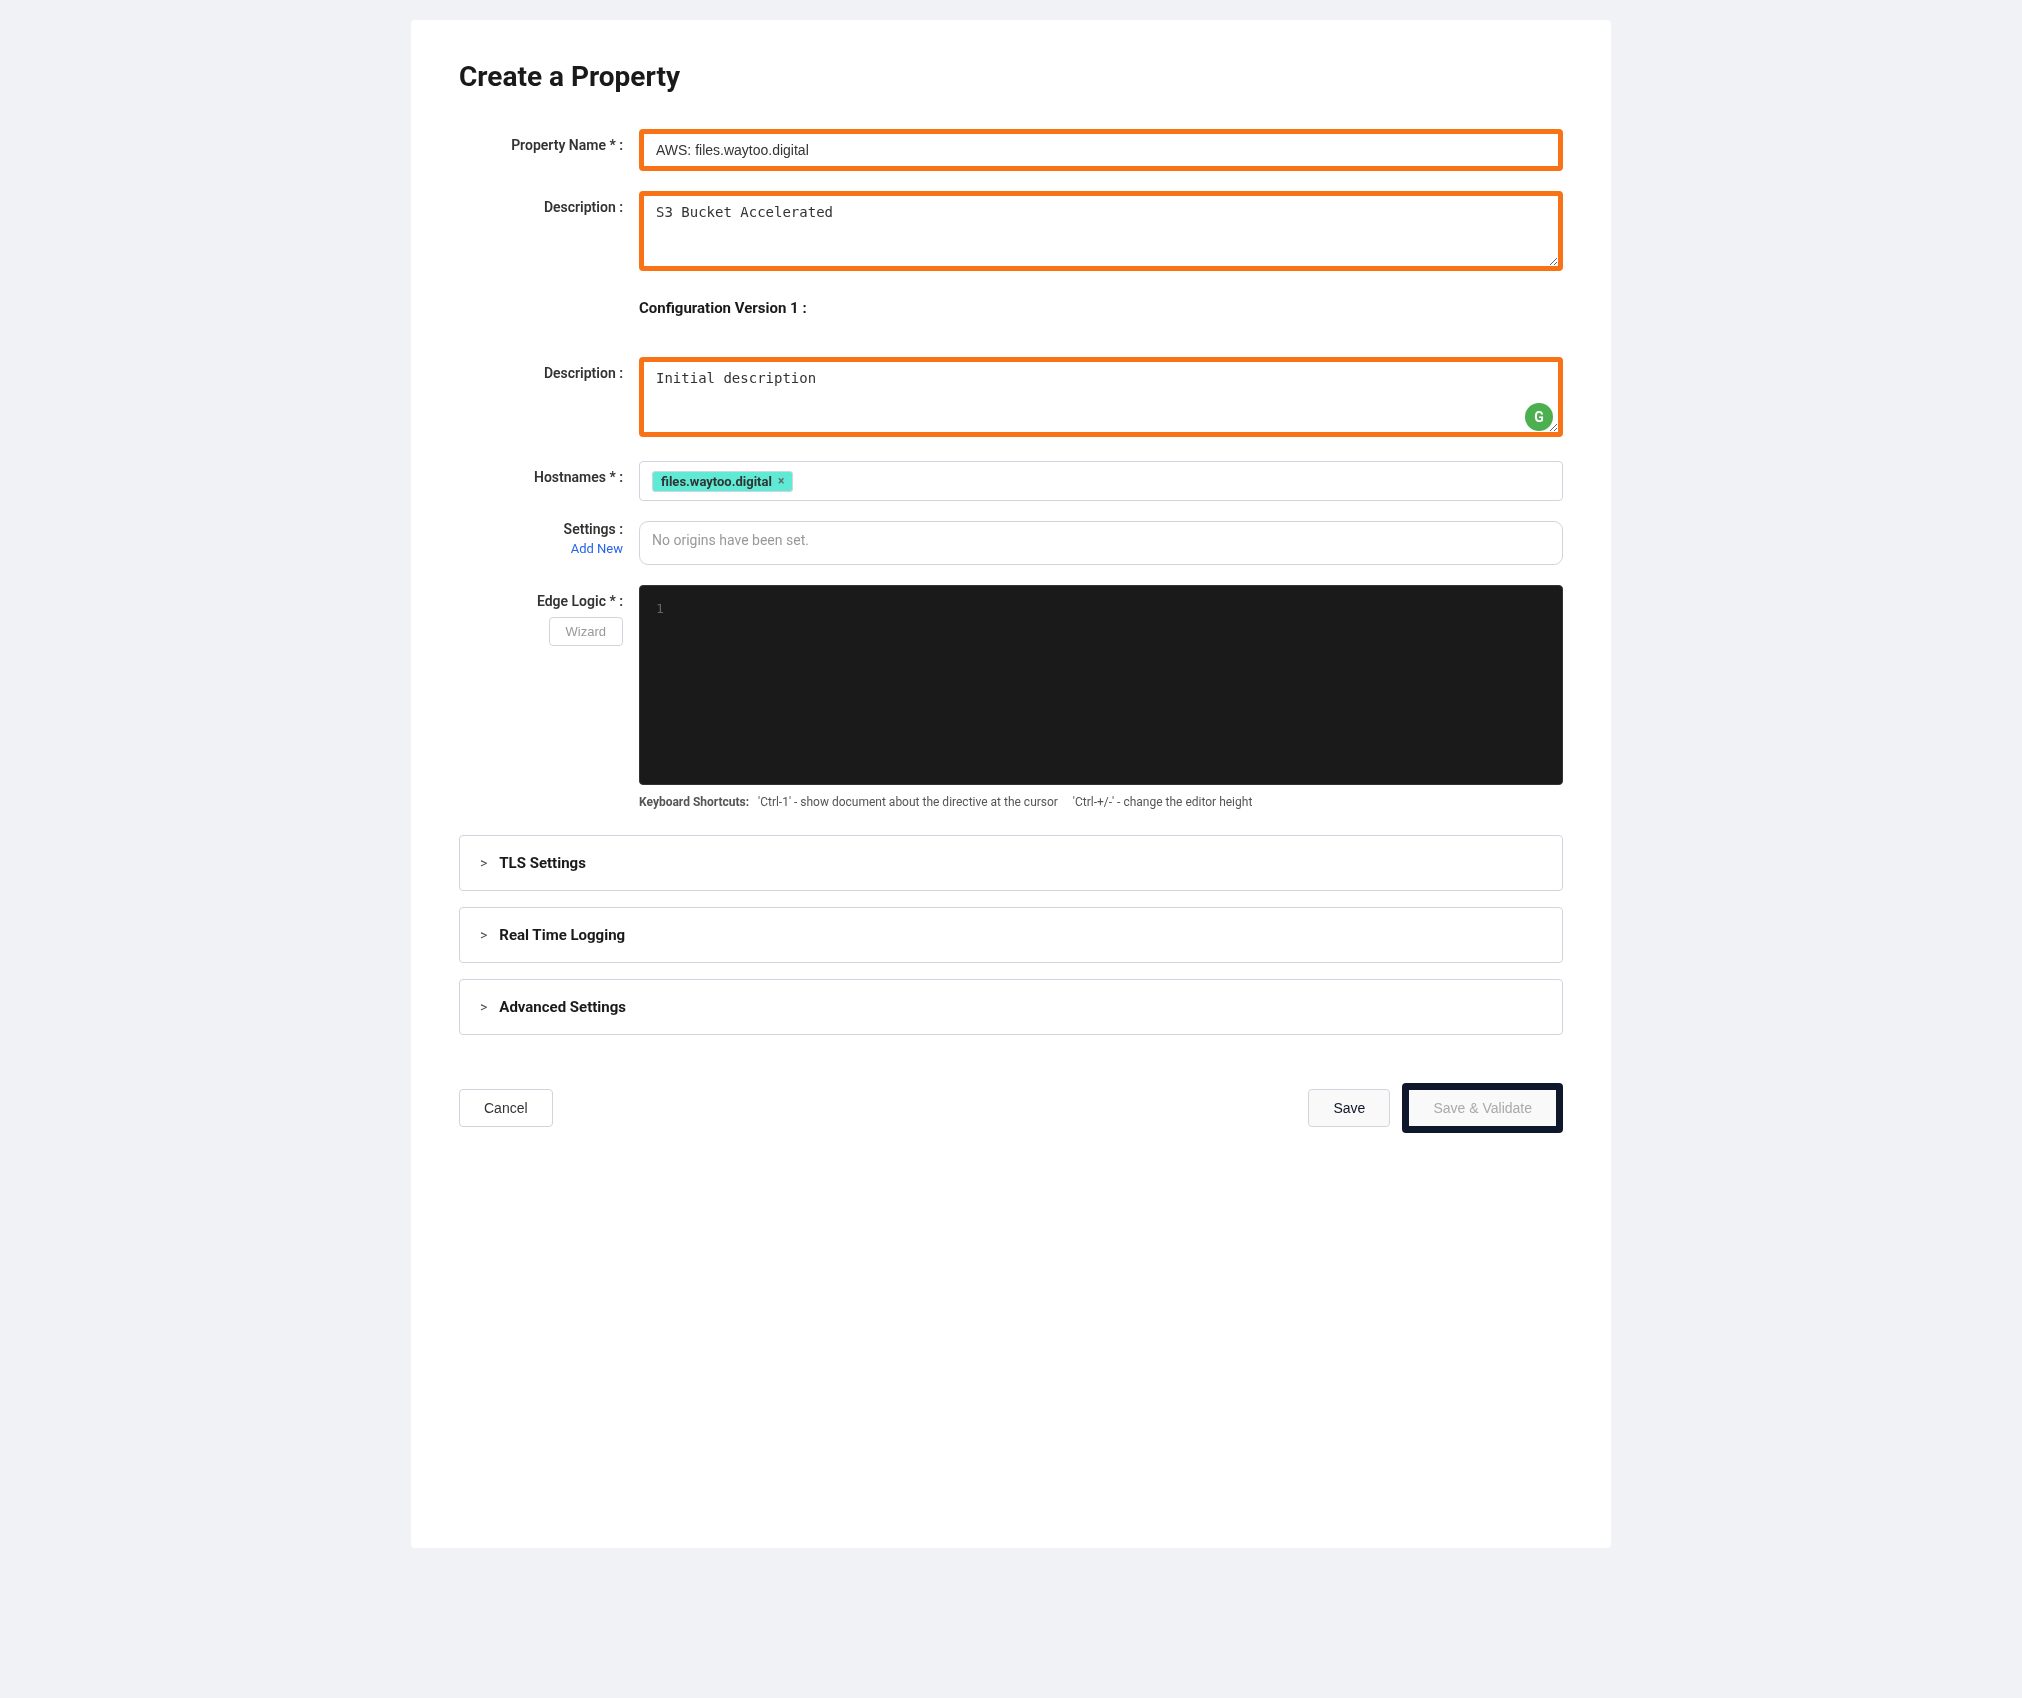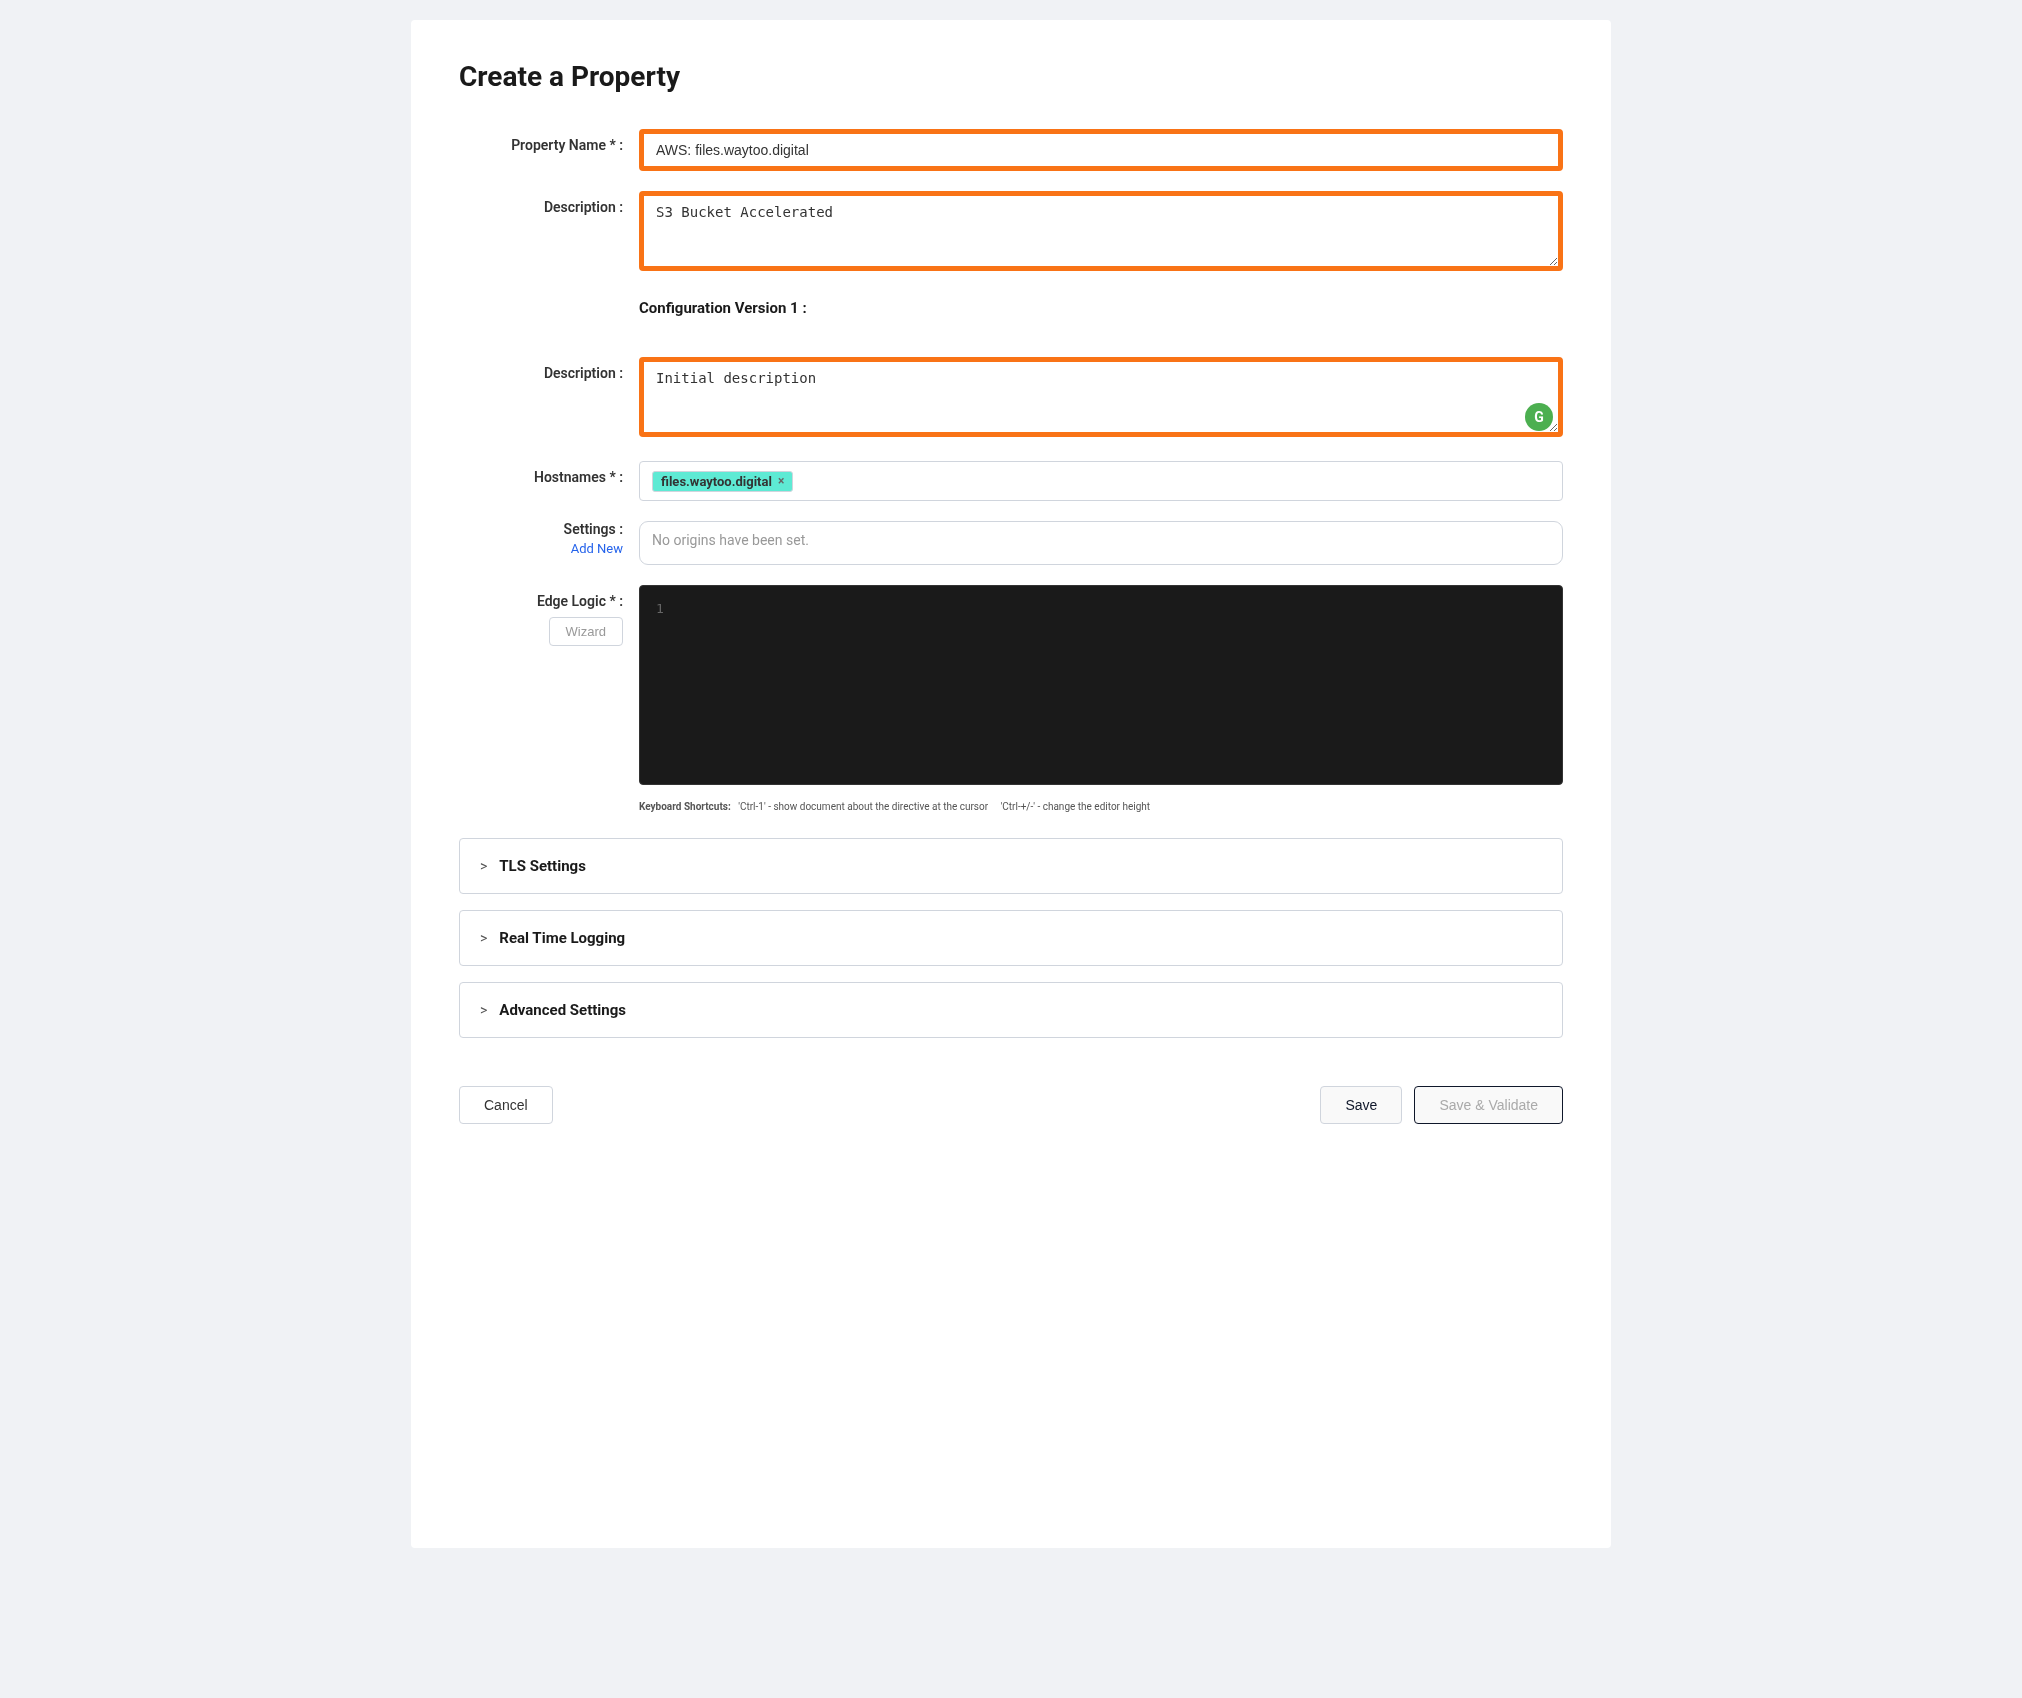--- a/index.html
+++ b/index.html
@@ -172,23 +172,23 @@
       border: 1px solid #333;
     }
     .code-line-number {
       color: #666;
       font-family: monospace;
       font-size: 13px;
       user-select: none;
     }
     .keyboard-shortcuts {
       flex: 1;
-      font-size: 10px;
+      font-size: 12px;
       color: #555;
-      margin-top: 6px;
+      margin-top: 0;
       line-height: 1.5;
     }
     .keyboard-shortcuts strong {
       font-weight: 700;
     }
     .shortcuts-row {
       display: flex;
       margin-bottom: 24px;
     }
     .shortcuts-offset {
@@ -236,21 +236,21 @@
       background: #fff;
       color: #333;
     }
     .btn-save {
       border: 1px solid #d0d5dd;
       background: #f9f9f9;
       color: #0f172a;
       margin-right: 12px;
     }
     .btn-save-validate {
-      border: 1px solid #0f172a;
+      border: 7px solid #0f172a;
       background: #f9f9f9;
       color: #aaa;
     }
     .right-actions {
       display: flex;
       align-items: center;
     }
     .grammarly-btn {
       position: absolute;
       bottom: 10px;

